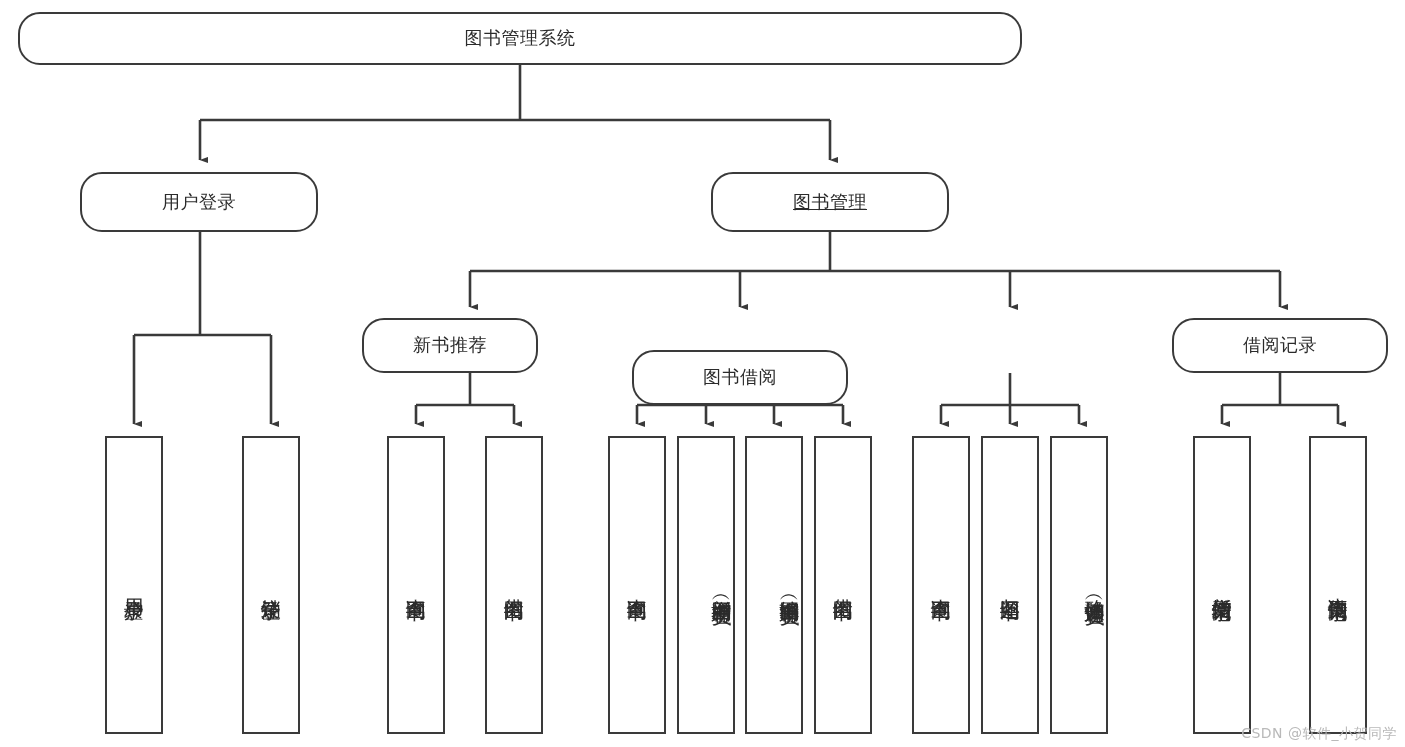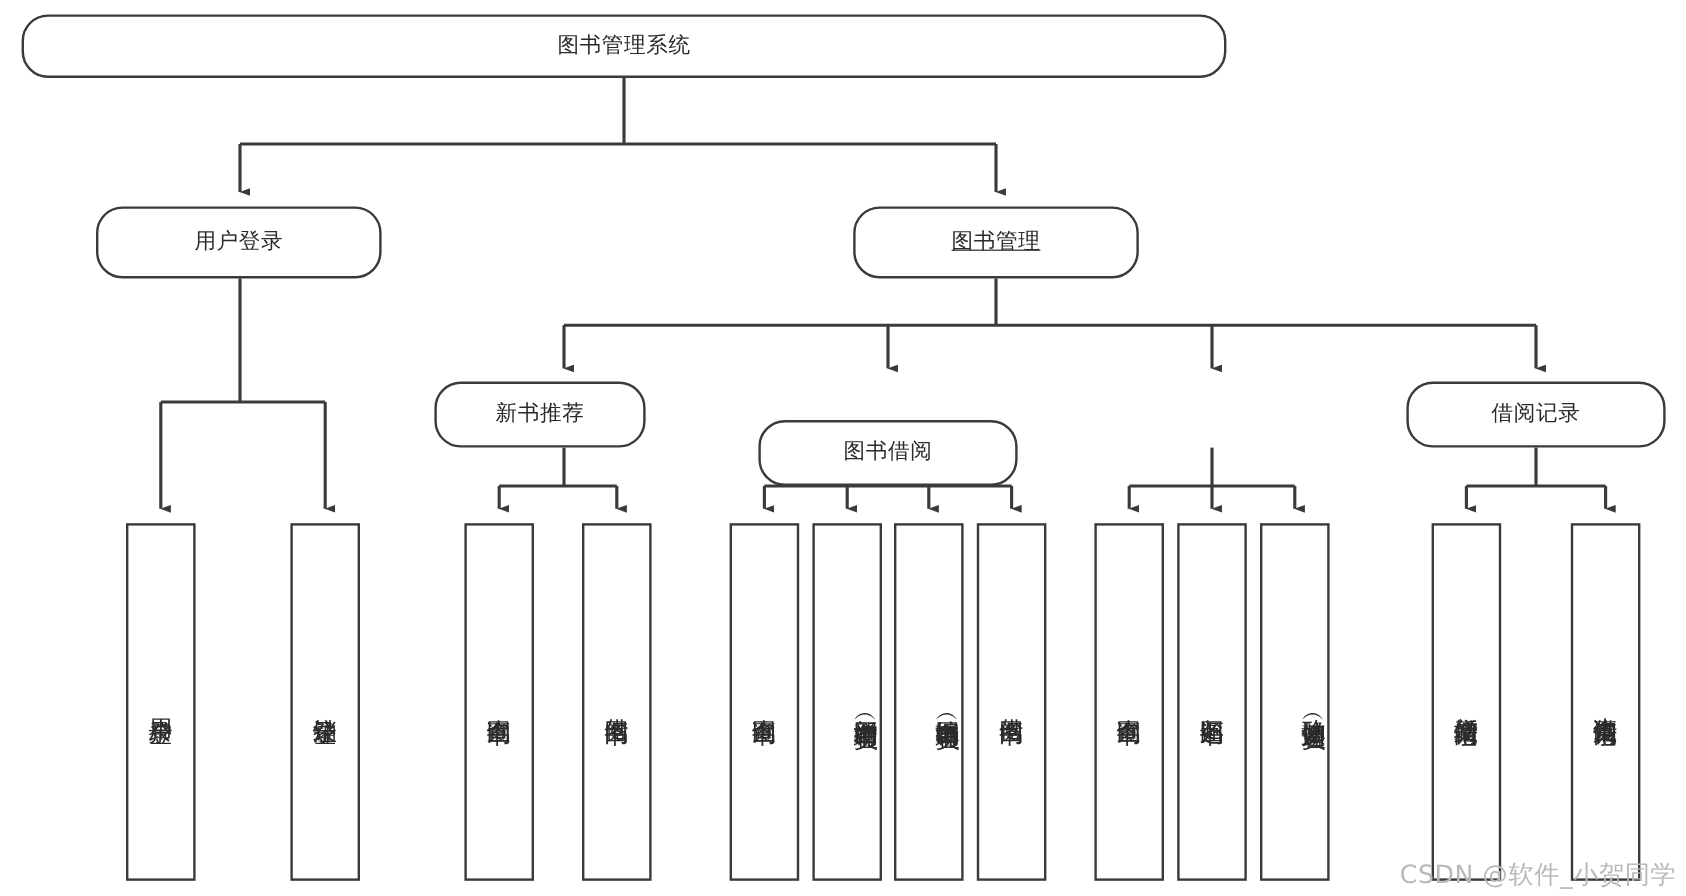--- a/index.html
+++ b/index.html
@@ -57,21 +57,21 @@
     padding-top: 0;
   }
   .node-label {
     display: block;
     white-space: pre-wrap;
   }
   #watermark {
     position: absolute;
     right: 8px;
     bottom: 4px;
-    font-size: 21px;
+    font-size: 14px;
     color: #b9b9b9;
     letter-spacing: 0.5px;
     white-space: nowrap;
   }
 </style>
 </head>
 <body>
 
 <div id="canvas">
 

